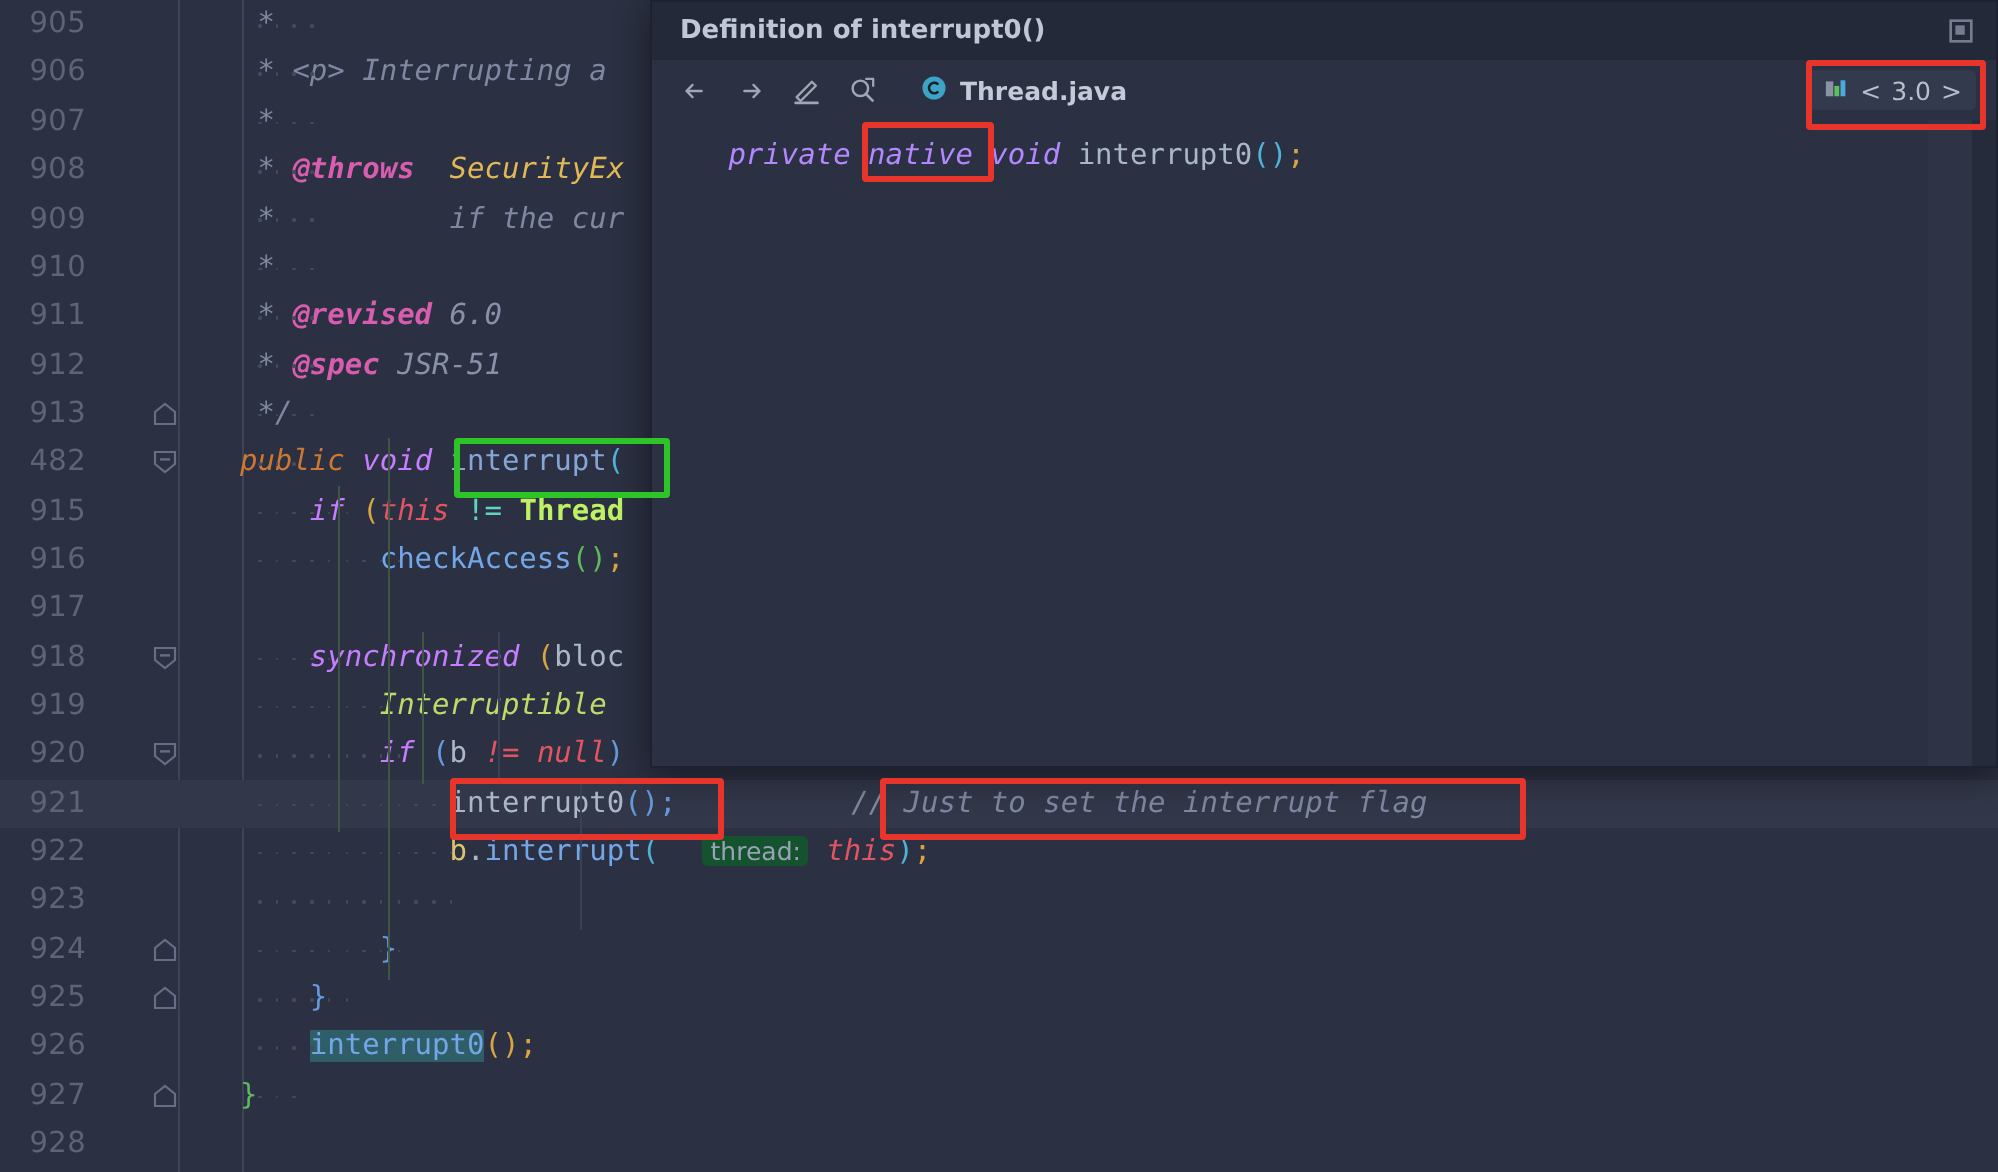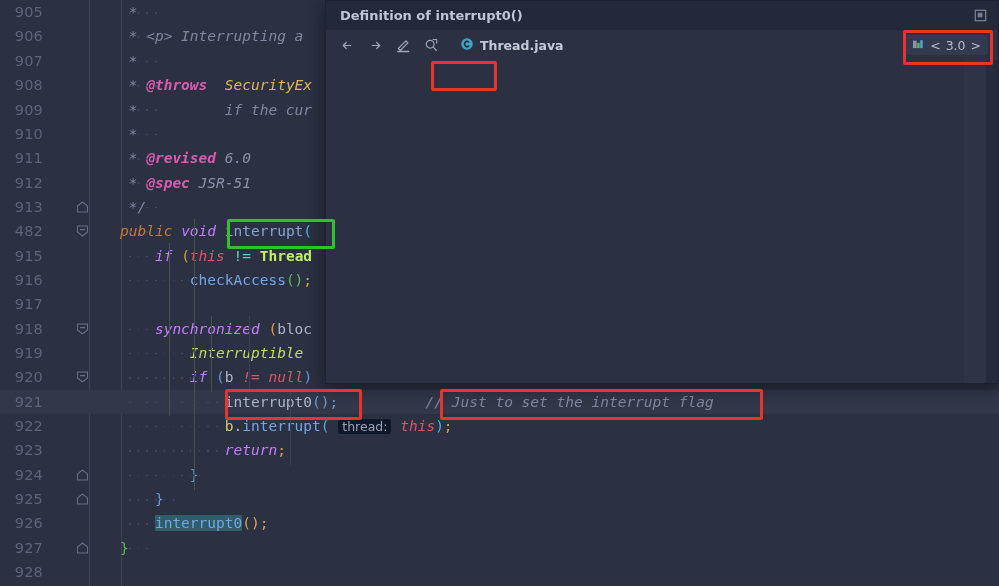--- a/index.html
+++ b/index.html
@@ -65,23 +65,23 @@
   .t-op       { color: #5FD3BC; }
   .t-paren    { color: #4FB3D9; }
   .t-paren2   { color: #D9A441; }
   .t-brace    { color: #5FB85F; }
   .t-brace2   { color: #6699DD; }
   .t-semi     { color: #D9A441; }
   .t-field    { color: #D9C76B; }
   .t-dots     { color: #3E4459; }
 
   .hint {
-    background: #0f172a; color: #9AA2B8; border-radius: 3px;
+    background: #14532d; color: #9AA2B8; border-radius: 3px;
     padding: 0 4px; font-size: 12.5px;
-    font-family: "DejaVu Sans", sans-serif; font-style: normal;
+    font-family: "DejaVu Sans", sans-serif; font-style: normal; margin-left: 13px;
   }
 
   .occ { background: #2F5E68; }
 
   
   .box { position: absolute; pointer-events: none; }
   .box-red   { border: 3px solid #E8352C; border-radius: 2px; }
   .box-green { border: 3px solid #2EC427; border-radius: 2px; }
 
   
@@ -277,21 +277,20 @@
         <div class="line-row" style="top: 413.95px;">
           <div class="gutter-num">922</div>
           <div class="gutter-fold"></div>
           <div class="gutter-dots"></div>
           <div class="code"><span>            </span><span class="t-field">b</span><span class="t-ident">.</span><span class="t-method">interrupt</span><span class="t-paren">(</span><span> </span><span class="hint">thread:</span><span> </span><span class="t-this">this</span><span class="t-paren">)</span><span class="t-semi">;</span></div>
         </div>
         <div class="line-row" style="top: 438.3px;">
           <div class="gutter-num">923</div>
           <div class="gutter-fold"></div>
           <div class="gutter-dots"></div>
-          <div class="code"><span>            </span><span class="t-kw2">return</span><span class="t-semi">;</span></div>
         </div>
         <div class="line-row" style="top: 462.65px;">
           <div class="gutter-num">924</div>
           <div class="gutter-fold">
             <span class="fold-icon">
               <svg viewBox="0 0 13 13" width="13" height="13">
                 <path d="M1.5 11.5h10v-6l-5-4-5 4z" fill="none" stroke="#666D85" stroke-width="1.1"></path>
               </svg>
             </span>
           </div>
@@ -536,20 +535,24 @@
             <rect x="8.9" y="3.4" width="2.6" height="8.6" fill="#4FA8DE"></rect>
           </svg>
         </span>
         <span>&lt;</span>
         <span>3.0</span>
         <span>&gt;</span>
       </span>
     </div>
 
     <div class="popup-body">
+      <div class="popup-code-row">
+        <span class="t-dots">   </span>
+        <span class="t-kwp">private</span><span>&nbsp;</span><span class="t-kwp">native</span><span>&nbsp;</span><span class="t-kwp">void</span><span>&nbsp;</span><span class="t-ident">interrupt0</span><span class="t-paren">()</span><span class="t-semi">;</span>
+      </div>
       <div class="popup-scroll-strip"></div>
       <div class="popup-scroll"></div>
     </div>
   </div>
 
   <div id="annots">
       <div class="box box-red" style="left: 431px; top: 61px; width: 66px; height: 30px;"></div>
       <div class="box box-red" style="left: 903px; top: 30px; width: 90px; height: 35px;"></div>
       <div class="box box-green" style="left: 227px; top: 219px; width: 108px; height: 30px;"></div>
       <div class="box box-red" style="left: 225px; top: 389px; width: 137px; height: 31px;"></div>

